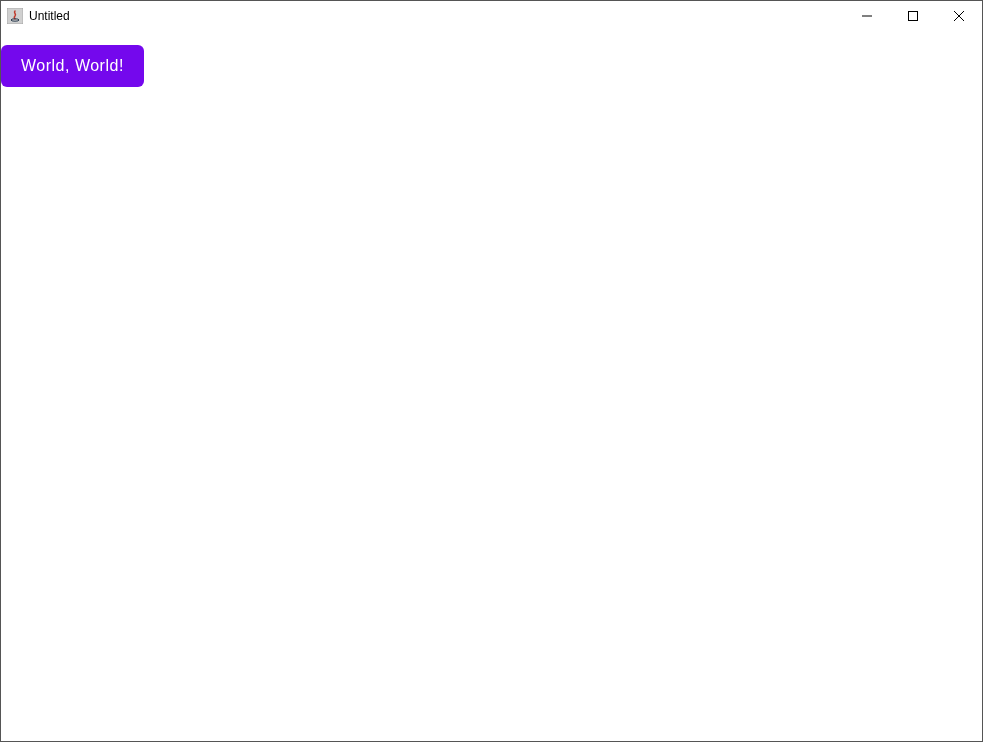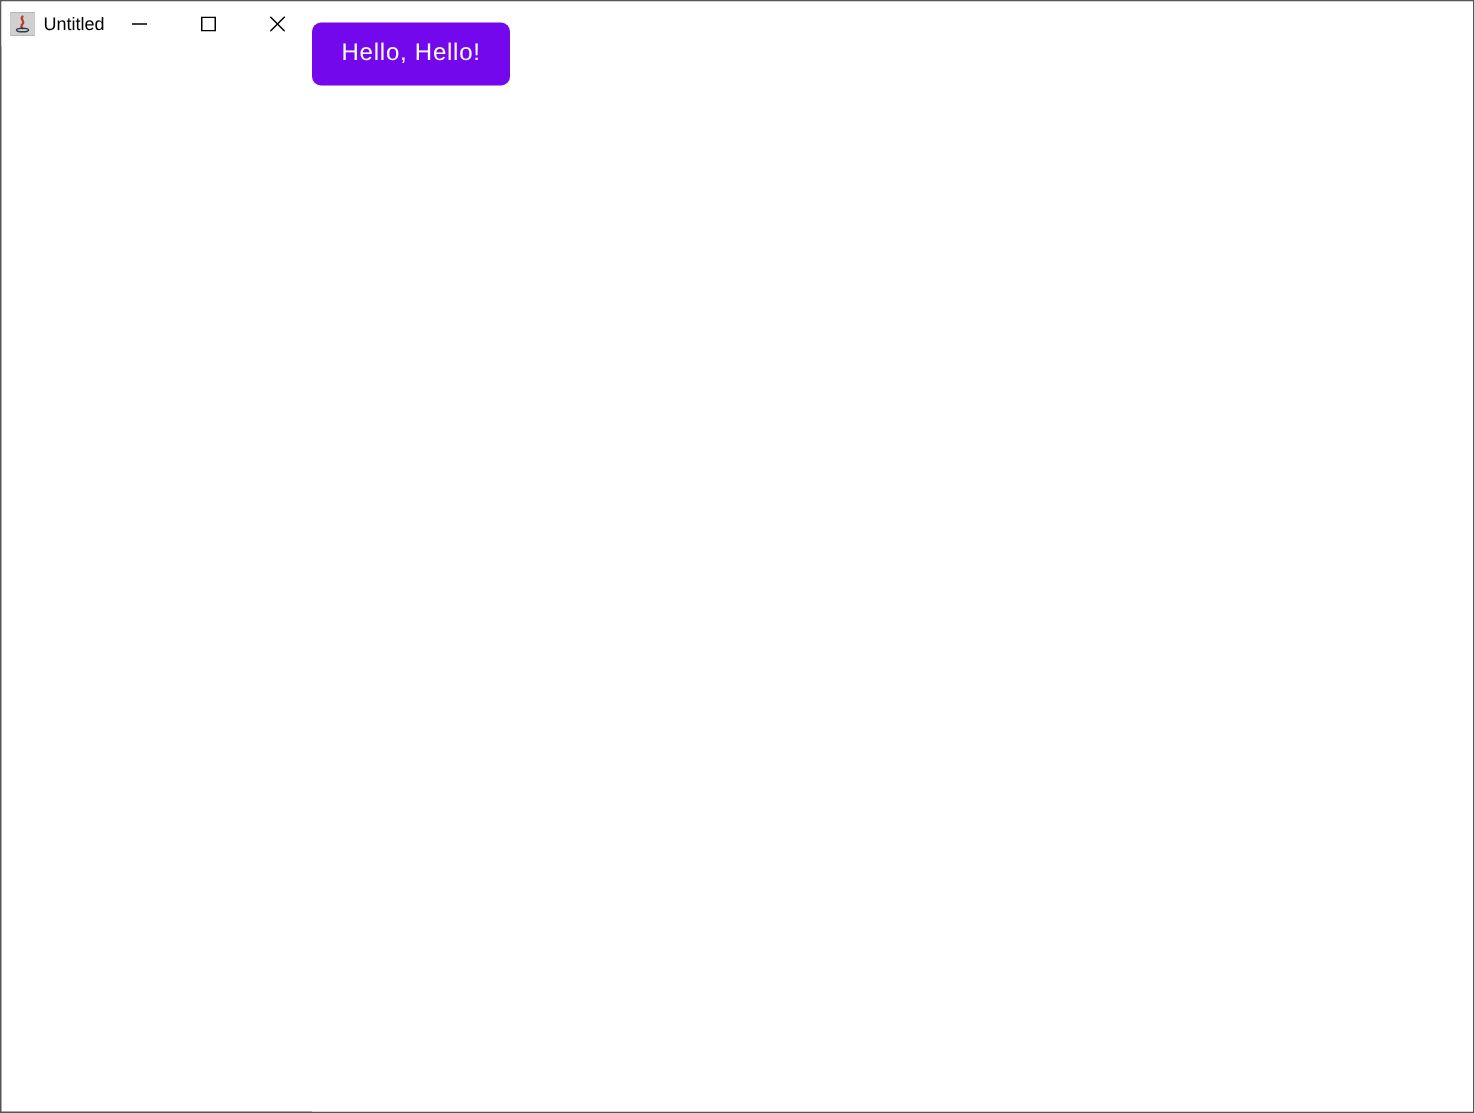--- a/index.html
+++ b/index.html
@@ -13,21 +13,21 @@
       width: 983px;
       height: 742px;
       overflow: hidden;
     }
     .window {
       width: 983px;
       height: 742px;
       border: 1px solid #555;
       background: #ffffff;
       display: flex;
-      flex-direction: row;
+      flex-direction: column;
     }
     .titlebar {
       height: 30px;
       background: #ffffff;
       display: flex;
       align-items: center;
       padding-left: 6px;
       user-select: none;
     }
     .app-icon {
@@ -113,15 +113,15 @@
       </button>
       <button class="win-btn close">
         <svg viewBox="0 0 10 10">
           <line x1="0" y1="0" x2="10" y2="10"></line>
           <line x1="10" y1="0" x2="0" y2="10"></line>
         </svg>
       </button>
     </div>
   </div>
   <div class="content">
-    <button class="hello-button">Hello, Hello!</button>
+    <button class="hello-button">World, World!</button>
   </div>
 </div>
 
 </body></html>

